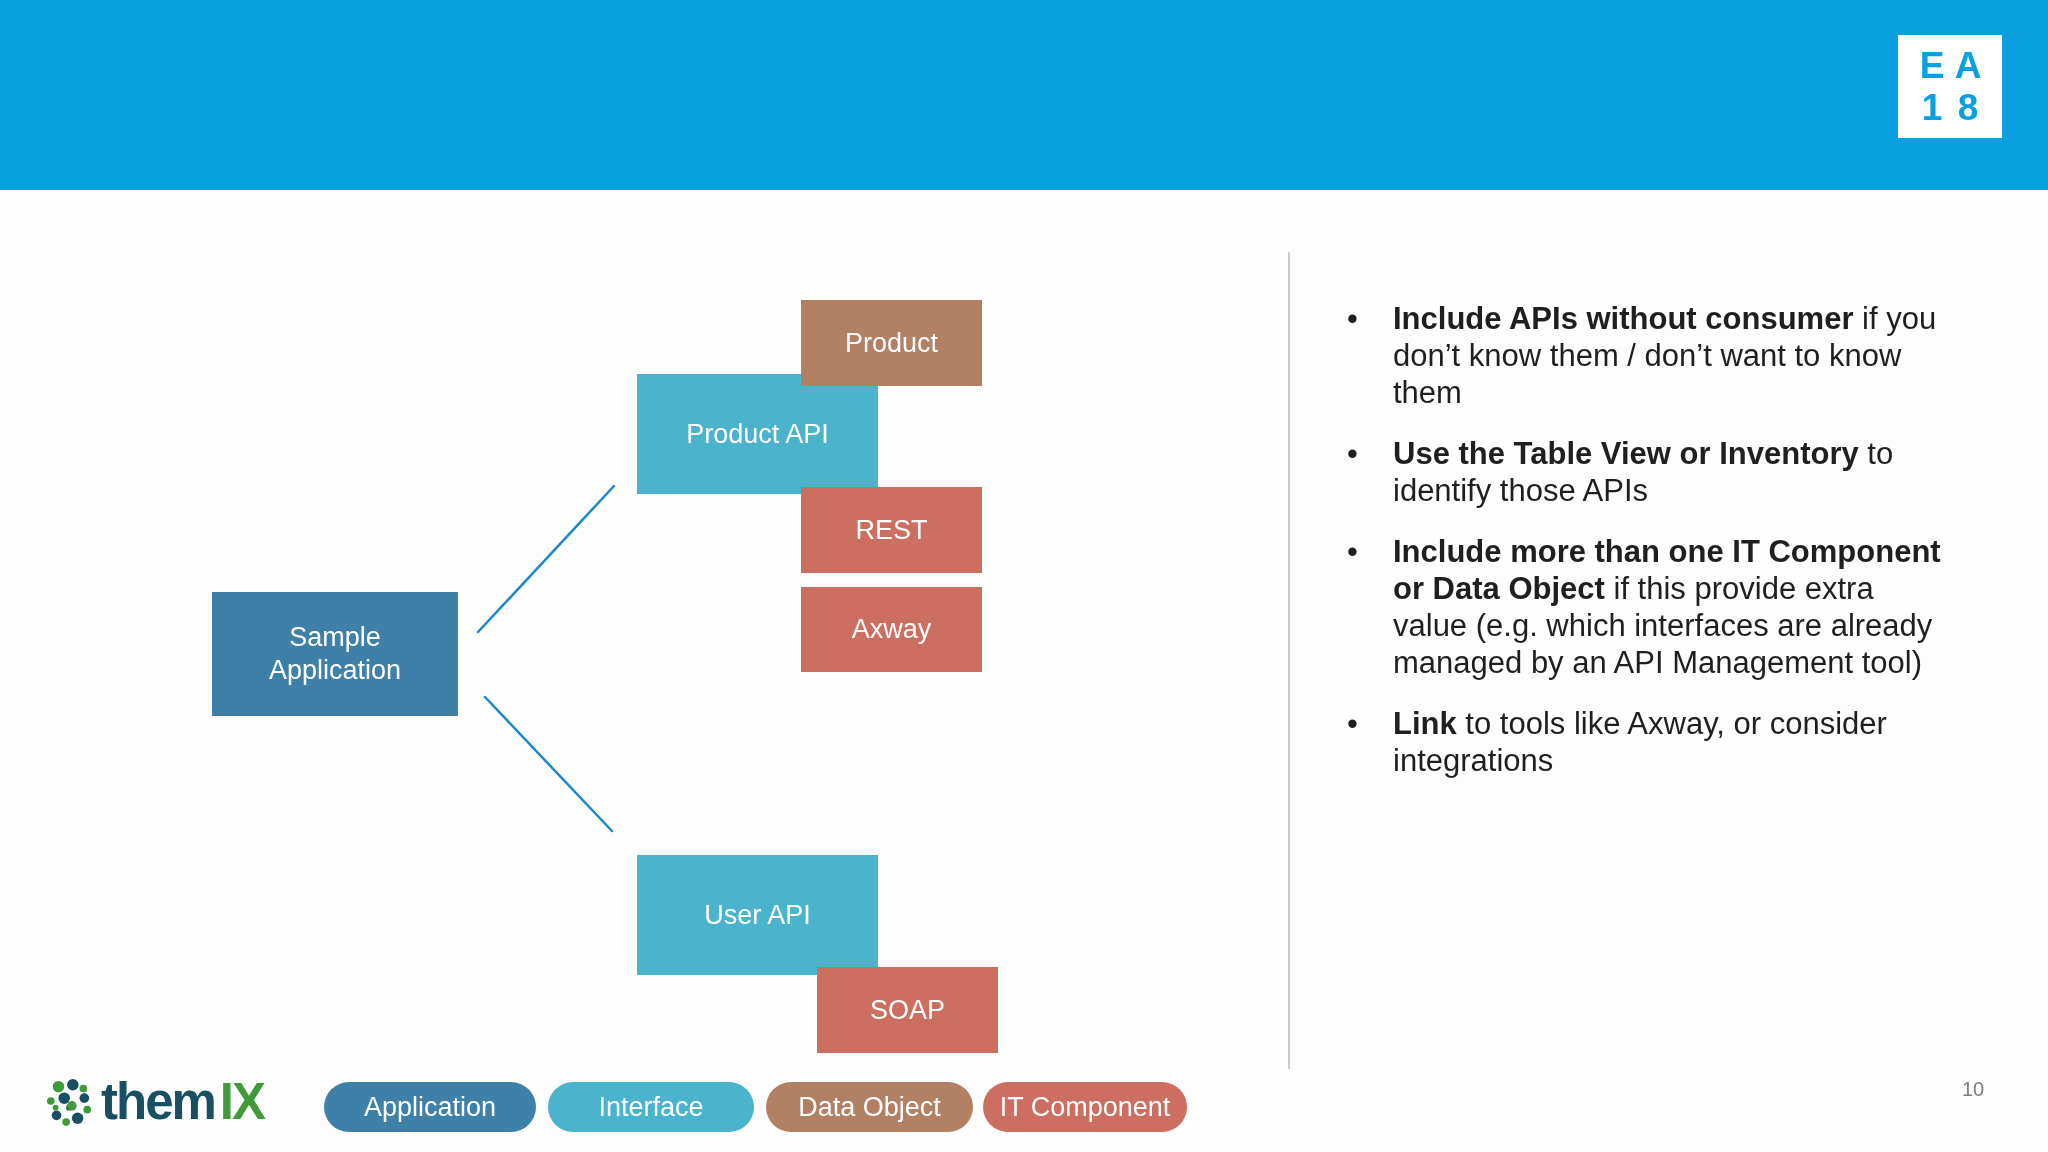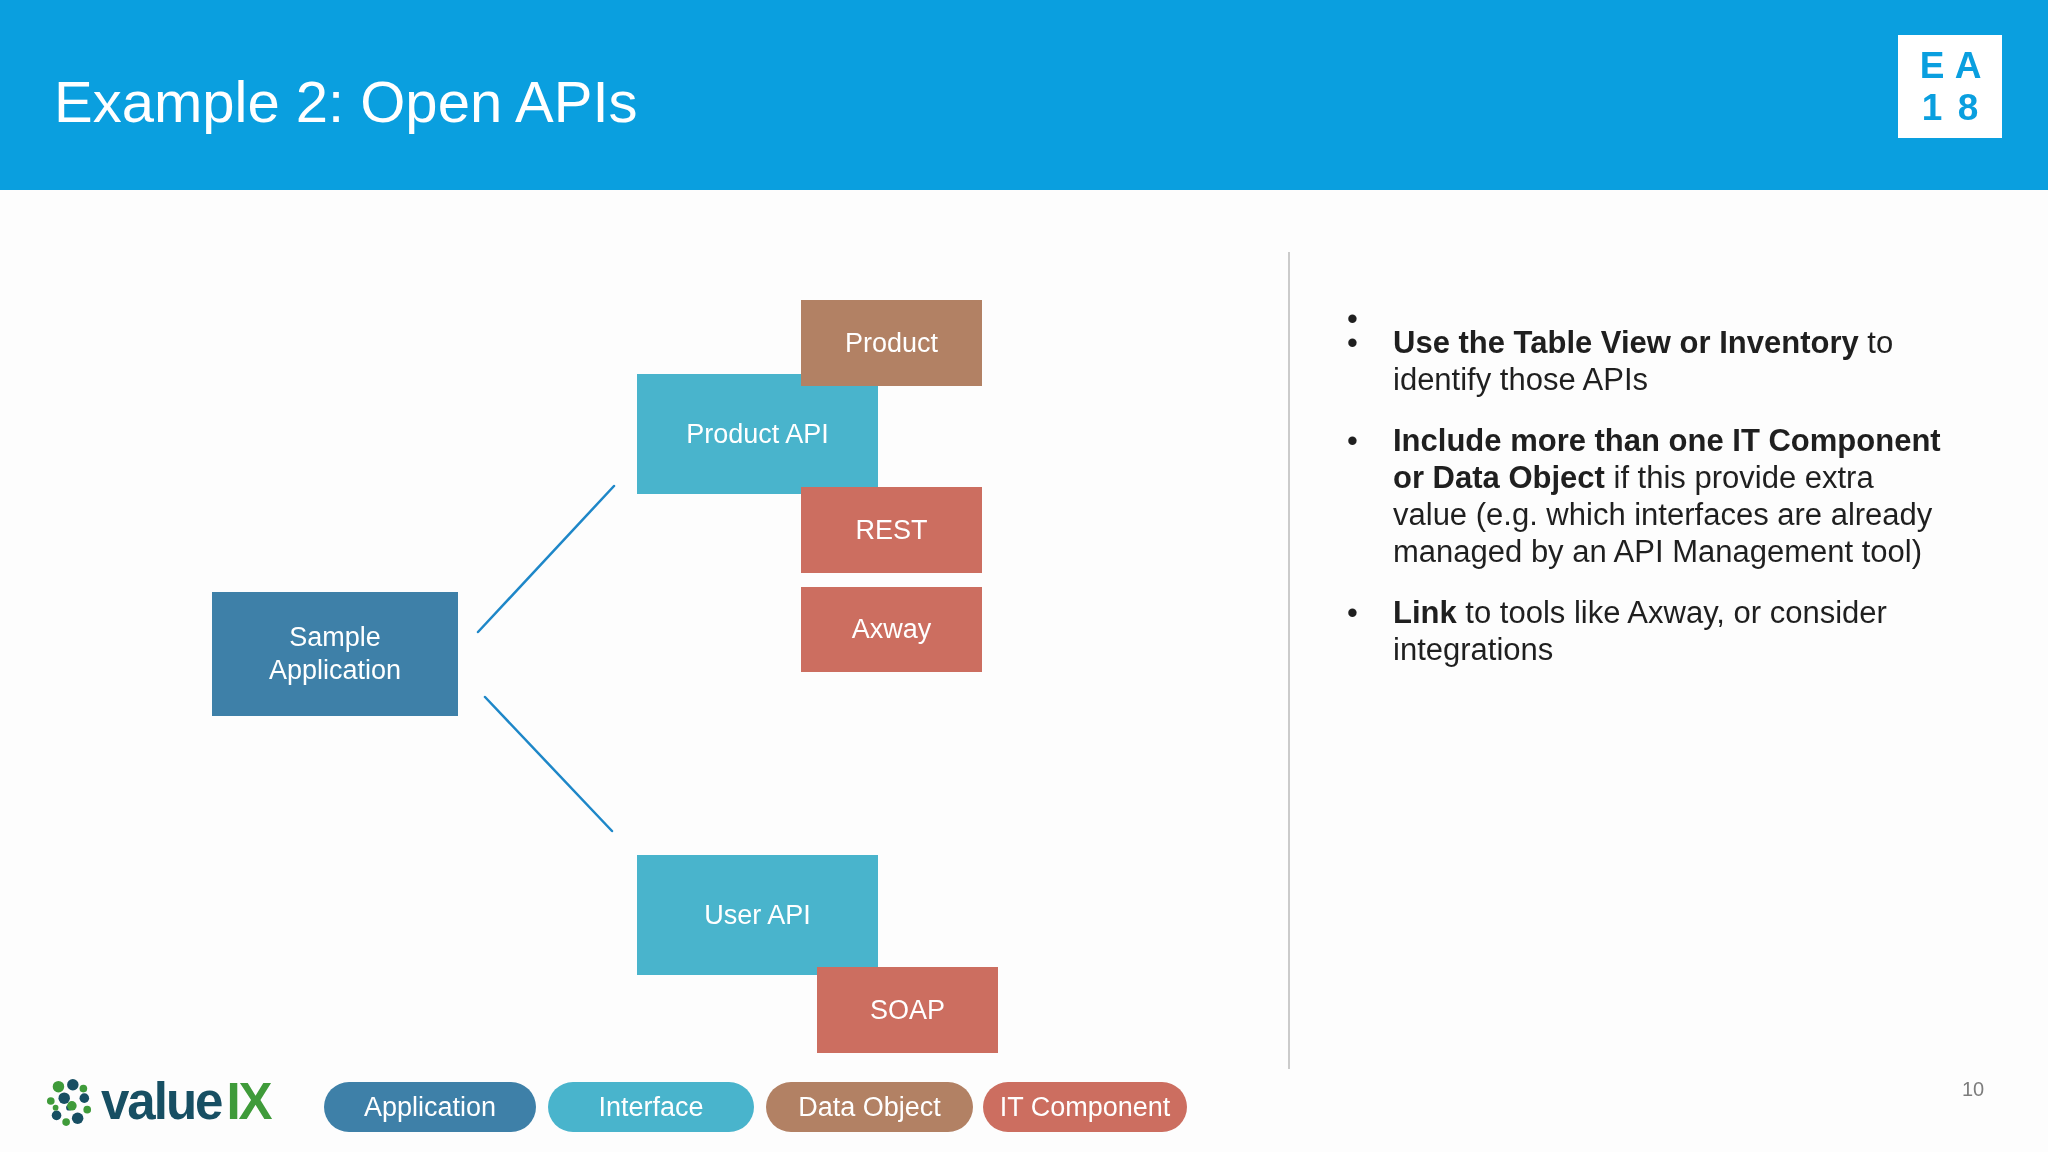--- a/index.html
+++ b/index.html
@@ -64,21 +64,20 @@
   
   .page-num{position:absolute;left:1938px;top:1078px;width:70px;text-align:center;
             color:var(--page_gray);font-size:20px;}
 </style>
 </head>
 <body>
 
 <div class="slide">
 
   <div class="header">
-    <h1 class="title">Example 2: Open APIs</h1>
     <div class="ea-badge">
       <span>E</span>
       <span>A</span>
       <span>1</span>
       <span>8</span>
     </div>
   </div>
 
   <svg class="connectors">
     <line x1="478" y1="632" x2="614" y2="486"></line>
@@ -105,20 +104,21 @@
   </div>
   <div class="node t-it-component n-soap">
     <span>SOAP</span>
   </div>
 
   <div class="divider"></div>
 
   <div class="bullets">
     <div class="bullet">
       <span class="dot">•</span>
+      <p><b>Include APIs without consumer</b><span> if you don’t know them / don’t want to know them</span></p>
     </div>
     <div class="bullet">
       <span class="dot">•</span>
       <p><b>Use the Table View or Inventory</b><span> to identify those APIs</span></p>
     </div>
     <div class="bullet">
       <span class="dot">•</span>
       <p><b>Include more than one IT Component or Data Object</b><span> if this provide extra value (e.g. which interfaces are already managed by an API Management tool)</span></p>
     </div>
     <div class="bullet">
@@ -145,19 +145,19 @@
       <g fill="#3f9b3a">
         <circle cx="13" cy="11" r="6"></circle>
         <circle cx="5" cy="26" r="4"></circle>
         <circle cx="27" cy="31" r="5"></circle>
         <circle cx="43" cy="35" r="4"></circle>
         <circle cx="21" cy="48" r="4"></circle>
         <circle cx="39" cy="13" r="4"></circle>
         <circle cx="10" cy="33" r="3"></circle>
       </g>
     </svg>
-    <span class="lean">value</span>
+    <span class="lean">them</span>
       <span class="ix">IX</span>
   </div>
 
   <div class="page-num">10</div>
 
 </div>
 
 </body></html>

